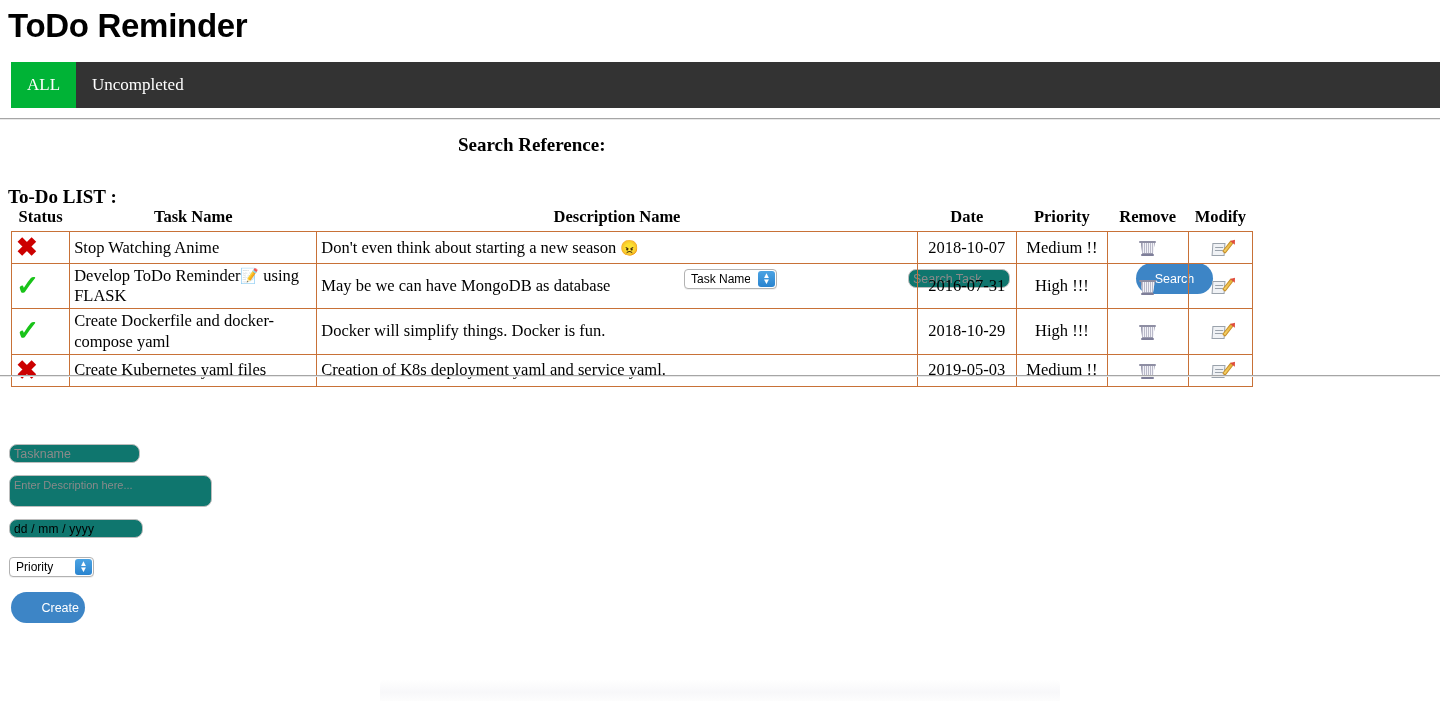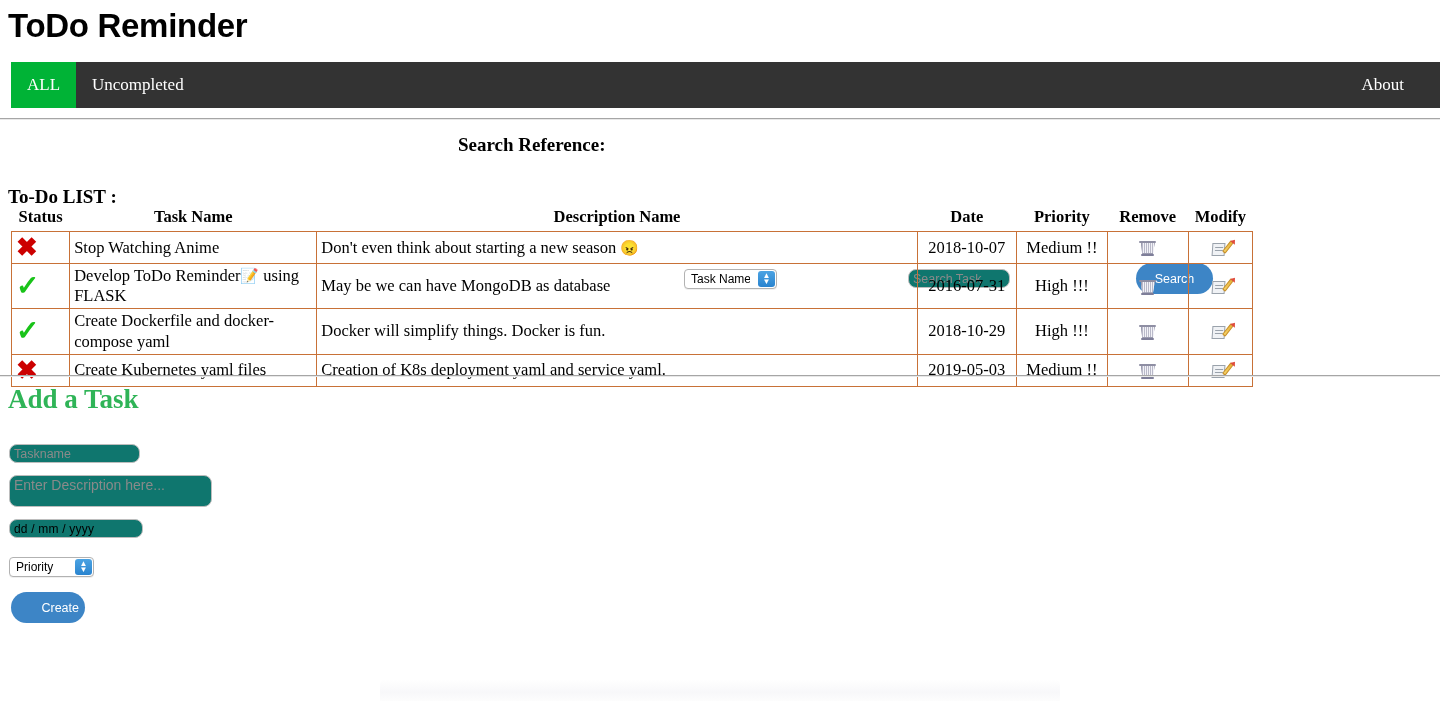--- a/index.html
+++ b/index.html
@@ -310,21 +310,21 @@
     left: 8px;
     top: 384px;
     color: #2fb457;
     font-weight: bold;
     font-size: 27px;
     font-family: "Liberation Serif", serif;
   }
   #taskname-input   { left: 9px; top: 444px; width: 131px; height: 19px; }
   #description-input{
     left: 9px; top: 475px; width: 203px; height: 32px;
-    resize: none; font-size: 14px; line-height: 14px;
+    resize: none; font-size: 11px; line-height: 14px;
   }
   #date-input {
     left: 9px; top: 519px; width: 134px; height: 19px;
     font-family: "Liberation Sans", sans-serif; font-size: 12px;
     color: #000; letter-spacing: 0.2px;
   }
   #priority-wrap { left: 9px; top: 557px; width: 85px; height: 20px; }
   #priority-wrap .mac-select { left: 0; top: 0; width: 85px; height: 20px; }
   #create-button { left: 11px; top: 592px; width: 74px; height: 31px; text-align: right; }
 
@@ -348,23 +348,20 @@
   <h1 class="app-title">ToDo Reminder</h1>
 
   <nav class="navbar">
     <a class="nav-item active" href="#">
       <span>ALL</span>
     </a>
     <a class="nav-item" href="#">
       <span>Uncompleted</span>
     </a>
     <span class="nav-spacer"></span>
-    <a class="nav-item right" href="#">
-      <span>About</span>
-    </a>
   </nav>
 
   <hr class="rule rule-top">
 
   <div class="search-row">
     <div class="search-label">Search Reference:</div>
 
     <div class="mac-select-wrap" id="search-ref-wrap">
       <select class="mac-select">
         <option>Task Name</option>
@@ -489,21 +486,20 @@
             <span class="memo"><i class="sheet"></i><i class="pencil"></i></span>
           </button>
         </td>
       </tr>
 
     </tbody>
   </table>
 
   <hr class="rule rule-mid">
 
-  <div class="add-heading">Add a Task</div>
 
   <input class="text-input" id="taskname-input" type="text" placeholder="Taskname" style="">
 
   <textarea class="text-input" id="description-input" placeholder="Enter Description here..." style=""></textarea>
 
   <input class="text-input" id="date-input" type="text" readonly="" value="dd / mm / yyyy" style="">
 
   <div class="mac-select-wrap" id="priority-wrap">
     <select class="mac-select">
       <option>Priority</option>

